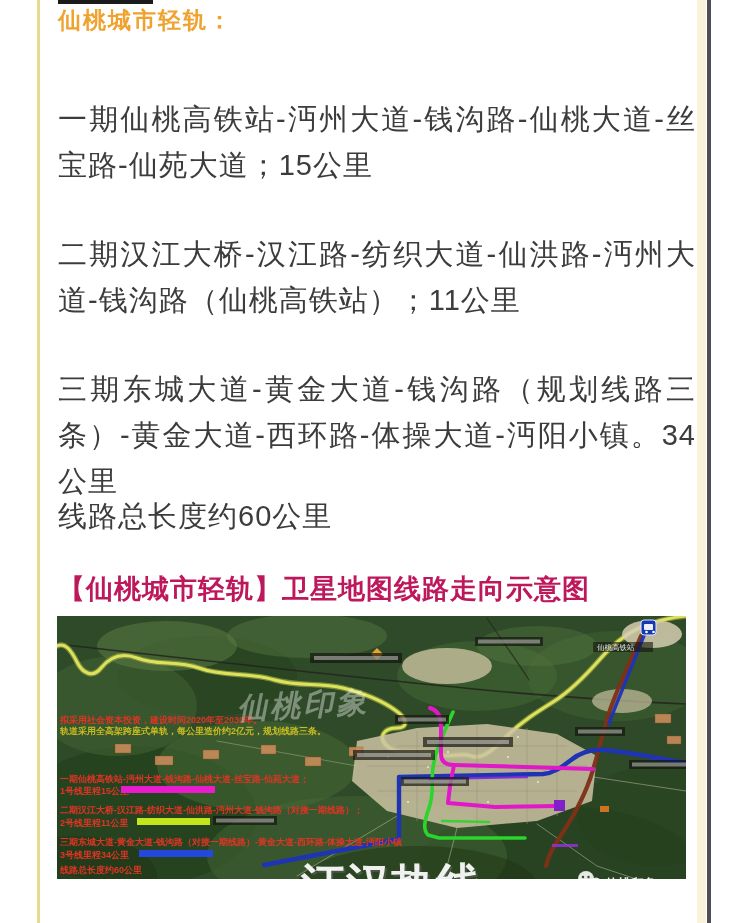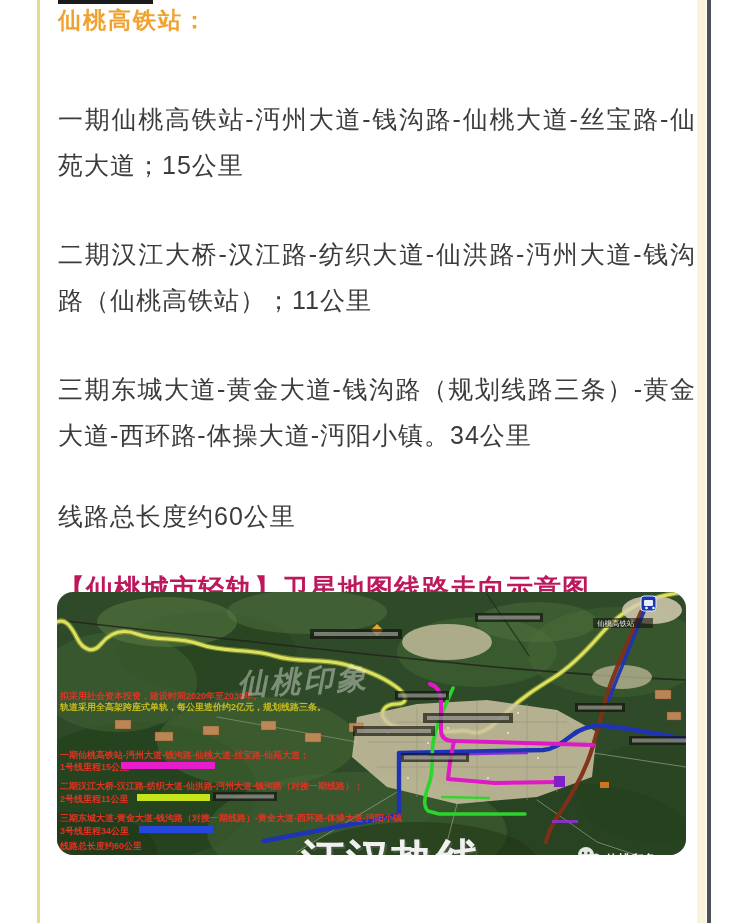--- a/index.html
+++ b/index.html
@@ -4,38 +4,38 @@
 <style>
   html,body{margin:0;padding:0;background:#ffffff;}
   #page{position:relative;width:750px;height:923px;background:#ffffff;overflow:hidden;
         font-family:"Liberation Sans","DejaVu Sans",sans-serif;}
   .top-black-bar{position:absolute;left:58px;top:0;width:95px;height:4px;background:#1b1b1b;}
   .left-rule{position:absolute;left:37px;top:0;width:3px;height:923px;background:#e9d98f;}
   .right-cream{position:absolute;left:697px;top:0;width:9px;height:923px;background:#faf3da;}
   .right-rule{position:absolute;left:707px;top:0;width:4px;height:923px;background:#4e4e55;}
   .heading{position:absolute;left:58px;top:5px;width:636px;font-size:23px;font-weight:bold;
            color:#efa22e;letter-spacing:2px;}
-  .para{position:absolute;left:58px;width:638px;font-size:25px;line-height:46px;
+  .para{position:absolute;left:58px;width:638px;font-size:29px;line-height:46px;
         color:#3c3c3c;letter-spacing:1px;text-align:justify;}
   #p1{top:96px;} #p2{top:231px;} #p3{top:366px;} #p4{top:493px;}
   .map-caption{position:absolute;left:58px;top:571px;width:638px;font-size:27px;
                font-weight:bold;color:#be185d;letter-spacing:1px;}
-  .map-wrap{position:absolute;left:57px;top:592px;width:629px;height:263px;overflow:hidden;border-radius:16px;}
+  .map-wrap{position:absolute;left:57px;top:616px;width:629px;height:263px;overflow:hidden;}
   svg text{font-family:"Liberation Sans","DejaVu Sans",sans-serif;}
 </style>
 </head>
 <body>
 
 <div id="page">
   <div class="top-black-bar"></div>
   <div class="left-rule"></div>
   <div class="right-cream"></div>
   <div class="right-rule"></div>
 
-  <div class="heading">仙桃高铁站：</div>
+  <div class="heading">仙桃城市轻轨：</div>
   <div class="para" id="p1">一期仙桃高铁站-沔州大道-钱沟路-仙桃大道-丝宝路-仙苑大道；15公里</div>
   <div class="para" id="p2">二期汉江大桥-汉江路-纺织大道-仙洪路-沔州大道-钱沟路（仙桃高铁站）；11公里</div>
   <div class="para" id="p3">三期东城大道-黄金大道-钱沟路（规划线路三条）-黄金大道-西环路-体操大道-沔阳小镇。34公里</div>
   <div class="para" id="p4">线路总长度约60公里</div>
   <div class="map-caption">【仙桃城市轻轨】卫星地图线路走向示意图</div>
 
   <div class="map-wrap">
     <svg width="629" height="290" viewBox="0 0 629 290" xmlns="http://www.w3.org/2000/svg">
 
       <g>

